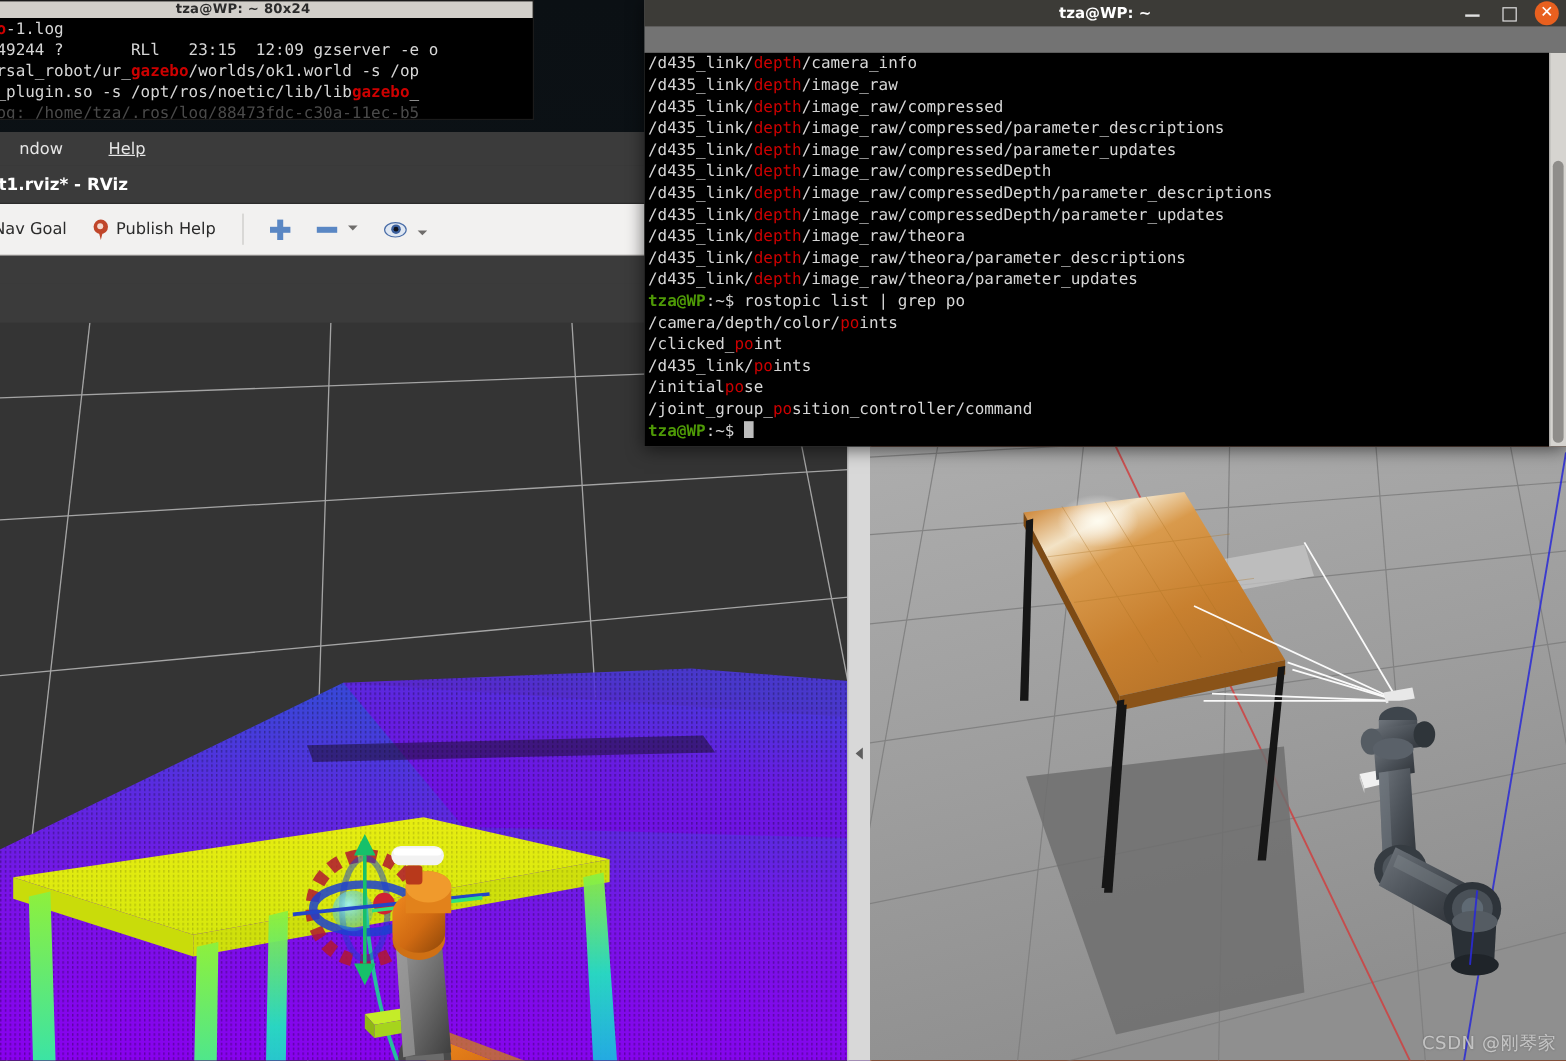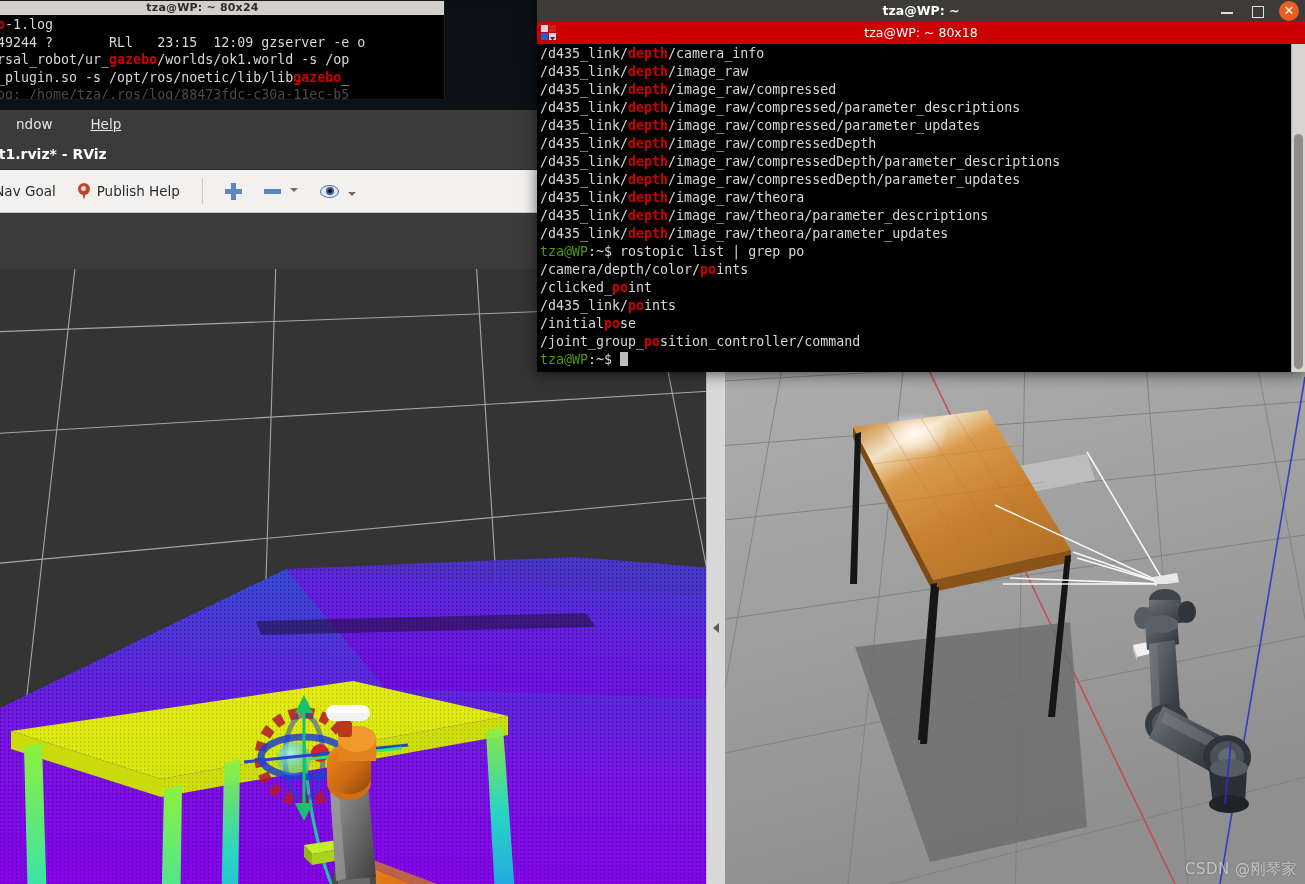--- a/index.html
+++ b/index.html
@@ -135,22 +135,22 @@
   }
   #term .tabicon{
     position:absolute; left:4px; top:3px; width:16px; height:16px;
   }
   #term .screen{
     position:absolute; left:0; right:0; top:44px; bottom:0;
     background:#000000; padding:1px 0 0 3px;
     font:13.3px/18px "DejaVu Sans Mono", monospace;
     color:#d6d6d6; white-space:pre; overflow:hidden;
   }
-  #term .screen .r{ color:#cc0000; font-weight:bold;}
-  #term .screen .g{ color:#4e9a06; font-weight:normal;}
+  #term .screen .r{ color:#cc0000; font-weight:normal;}
+  #term .screen .g{ color:#4e9a06; font-weight:bold;}
   .cursor{ display:inline-block; width:8px; height:14px; background:#bdbdbd; vertical-align:-2px;}
   #term .scrollbar{
     position:absolute; right:0; top:44px; bottom:0; width:14px; background:#d6d4d0;
     border-left:1px solid #b0aeab;
   }
   #term .scrollbar .thumb{
     position:absolute; left:2px; right:2px; top:90px; height:235px;
     background:#8f8d8a; border-radius:5px;
   }
 
@@ -485,29 +485,19 @@
 <div id="term">
   <div class="titlebar">
     <span>tza@WP: ~</span>
     <span class="winbtns">
       <span class="wb min"></span>
       <span class="wb max"></span>
       <span class="wb close">✕</span>
     </span>
   </div>
 
-  <div class="tabbar">
-    <svg class="tabicon" viewBox="0 0 16 16">
-      <rect x="0" y="0" width="7" height="7" fill="#d9d9d9"></rect>
-      <rect x="8" y="0" width="7" height="7" fill="#cf1f1f"></rect>
-      <rect x="0" y="8" width="7" height="7" fill="#1f5fcf"></rect>
-      <rect x="8" y="8" width="7" height="7" fill="#d9d9d9"></rect>
-      <path d="M 9 12 L 14 12 L 11.5 15.5 Z" fill="#333"></path>
-    </svg>
-    <span>tza@WP: ~ 80x18</span>
-  </div>
 
   <div class="screen" id="termlines"><div><span>/d435_link/</span><span class="r">depth</span><span>/camera_info</span></div><div><span>/d435_link/</span><span class="r">depth</span><span>/image_raw</span></div><div><span>/d435_link/</span><span class="r">depth</span><span>/image_raw/compressed</span></div><div><span>/d435_link/</span><span class="r">depth</span><span>/image_raw/compressed/parameter_descriptions</span></div><div><span>/d435_link/</span><span class="r">depth</span><span>/image_raw/compressed/parameter_updates</span></div><div><span>/d435_link/</span><span class="r">depth</span><span>/image_raw/compressedDepth</span></div><div><span>/d435_link/</span><span class="r">depth</span><span>/image_raw/compressedDepth/parameter_descriptions</span></div><div><span>/d435_link/</span><span class="r">depth</span><span>/image_raw/compressedDepth/parameter_updates</span></div><div><span>/d435_link/</span><span class="r">depth</span><span>/image_raw/theora</span></div><div><span>/d435_link/</span><span class="r">depth</span><span>/image_raw/theora/parameter_descriptions</span></div><div><span>/d435_link/</span><span class="r">depth</span><span>/image_raw/theora/parameter_updates</span></div><div><span class="g">tza@WP</span><span>:~$ rostopic list | grep po</span></div><div><span>/camera/depth/color/</span><span class="r">po</span><span>ints</span></div><div><span>/clicked_</span><span class="r">po</span><span>int</span></div><div><span>/d435_link/</span><span class="r">po</span><span>ints</span></div><div><span>/initial</span><span class="r">po</span><span>se</span></div><div><span>/joint_group_</span><span class="r">po</span><span>sition_controller/command</span></div><div><span class="g">tza@WP</span><span>:~$ </span><span class="cursor"></span></div></div>
 
   <div class="scrollbar">
     <div class="thumb"></div>
   </div>
 </div>
 
 </body></html>

